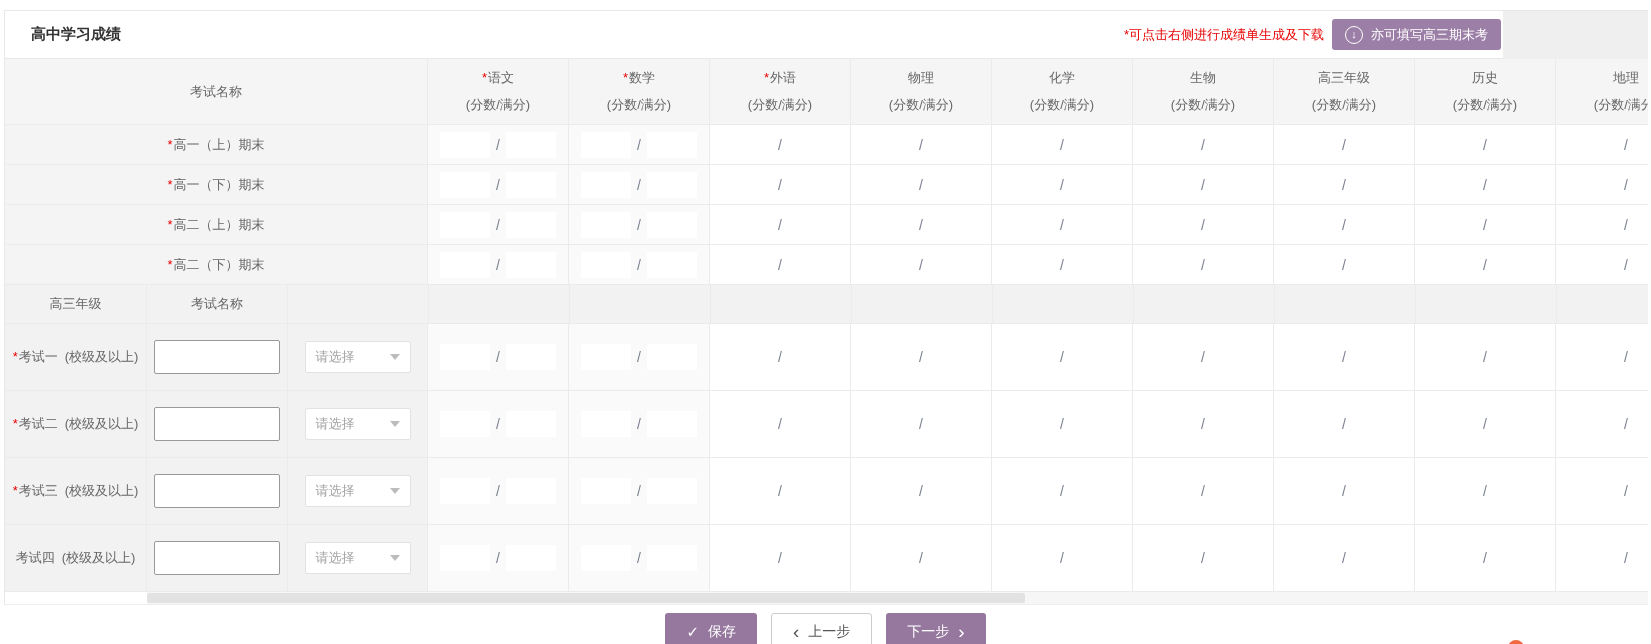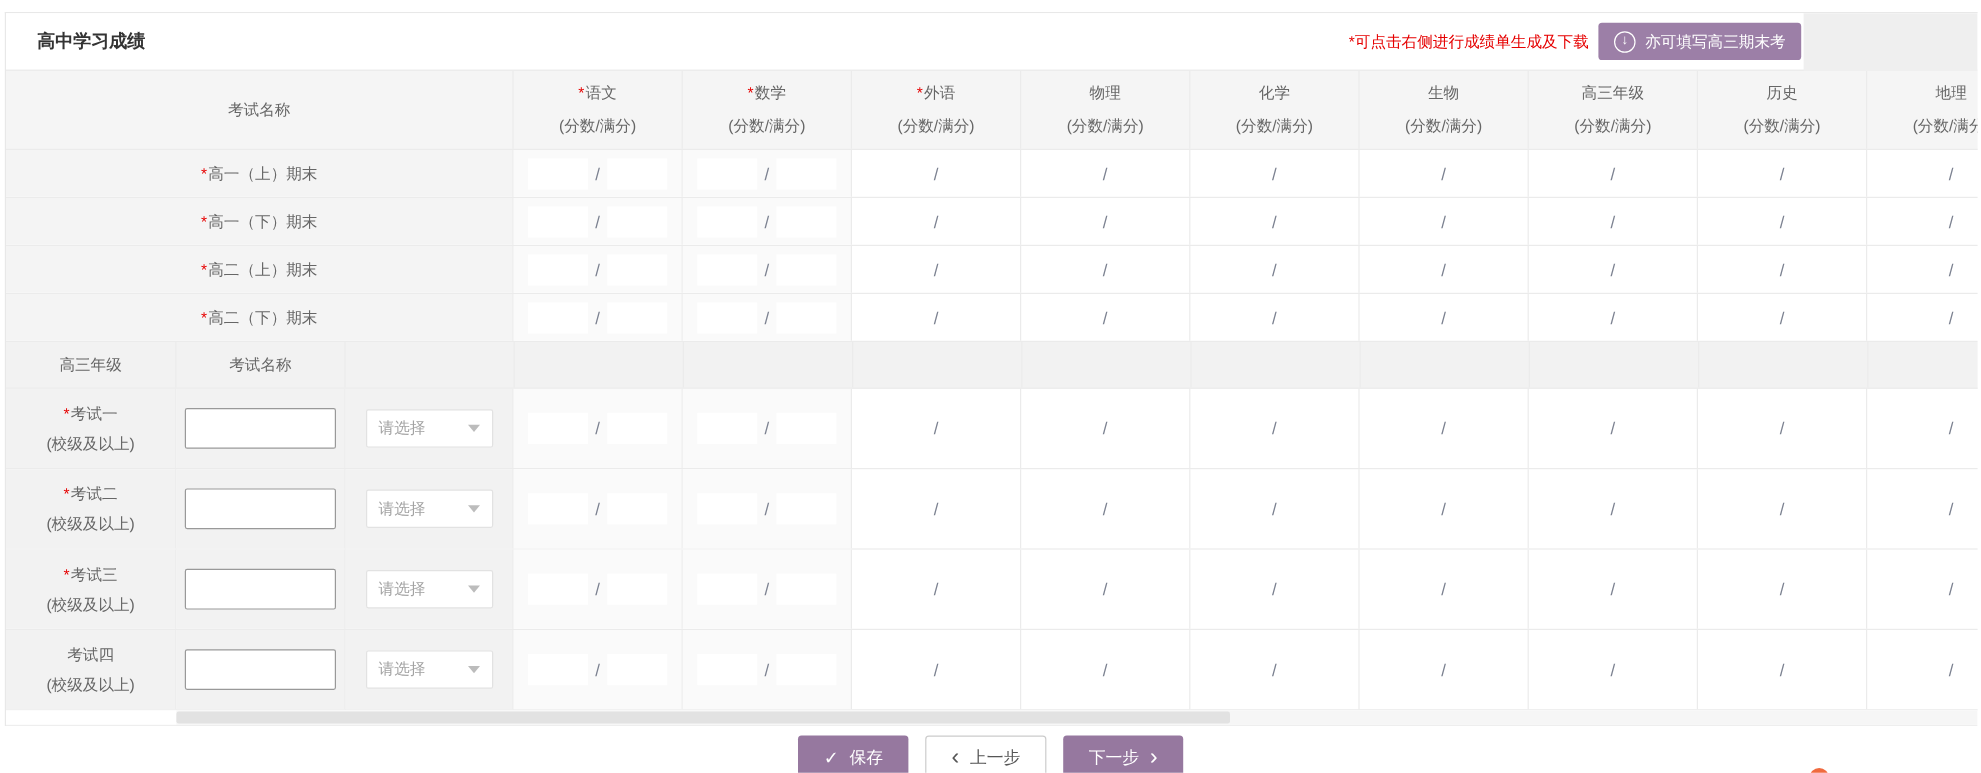--- a/index.html
+++ b/index.html
@@ -48,21 +48,21 @@
   .w-c3{width:140px;}
   .hdr{height:66px;background:#f5f5f5;}
   .hdr .cell{flex-direction:column;justify-content:center;gap:9px;}
   .h40{height:40px;}
   .h39{height:39px;background:#f2f2f2;}
   .h67{height:67px;}
   .bg-label{background:#f4f4f4;}
   .bg-cell{background:#f2f2f2;}
   .shade{background:#fafafa;}
   .star{color:#e60000;margin-right:1px;}
-  .two-line{flex-direction:column;gap:7px;}
+  .two-line{flex-direction:row;gap:7px;}
   .sbox{
     width:50px;height:26px;border:none;background:#fff;outline:none;
     font-family:inherit;font-size:13px;text-align:center;color:#555;padding:0;
   }
   .slash{color:#7b8190;font-size:14px;margin:0 6px;}
   .name-input{
     width:126px;height:34px;border:1px solid #999;border-radius:2px;
     background:#fff;outline:none;font-family:inherit;font-size:13px;
     padding:0 6px;box-sizing:border-box;color:#555;
   }

